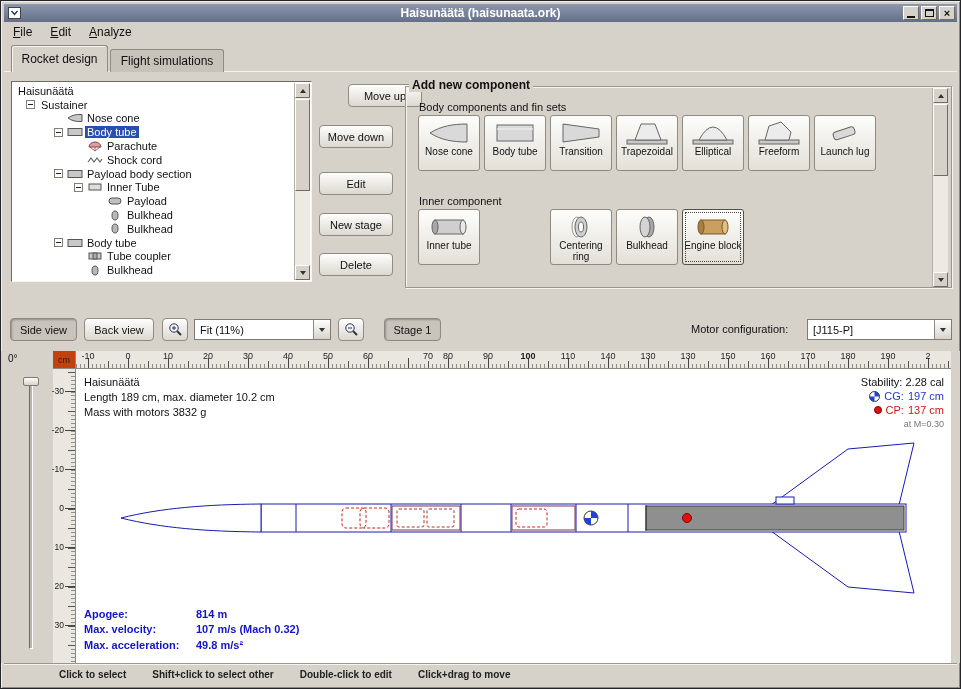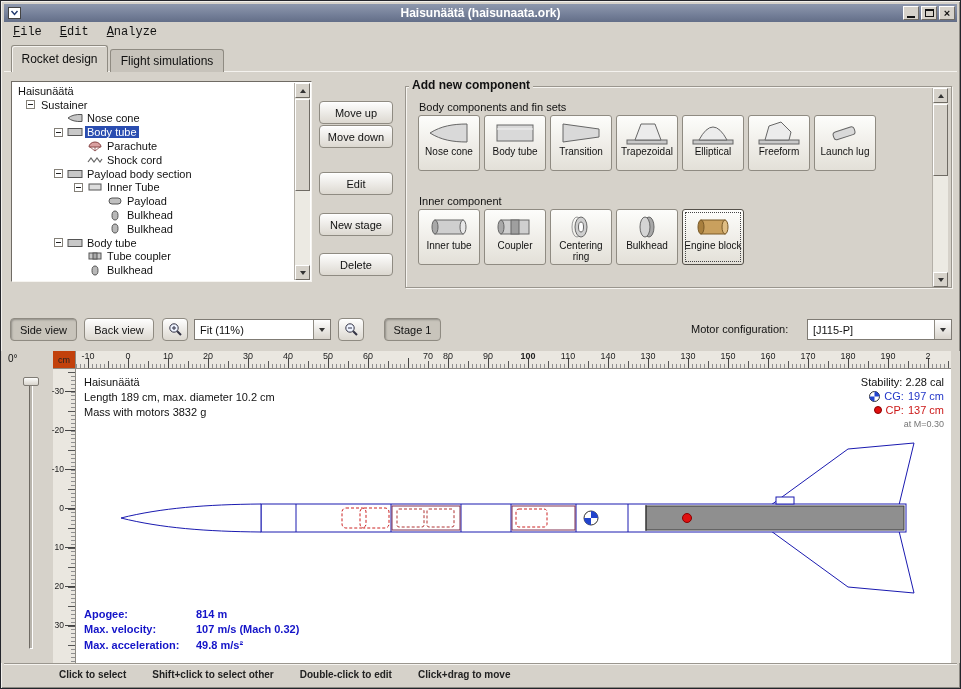--- a/index.html
+++ b/index.html
@@ -13,21 +13,21 @@
               display: flex; align-items: center; }
   .title-icon { width: 14px; height: 12px; margin-left: 3px; display: flex; align-items: center; justify-content: center; }
   .title-text { position: absolute; left: 0; right: 0; text-align: center; color: #fff; font-size: 12px; font-weight: bold; }
   .win-buttons { position: absolute; right: 2px; top: 2px; display: flex; gap: 2px; }
   .winbtn { width: 16px; height: 14px; background: #d6d2ca; border: 1px solid; border-color: #fff #6f6b64 #6f6b64 #fff;
             display: flex; align-items: center; justify-content: center; font-size: 11px; font-weight: bold; color: #111; }
   .glyph-min { width: 8px; height: 2px; background: #111; margin-top: 7px; }
   .glyph-max { width: 9px; height: 8px; border: 1px solid #111; border-top-width: 2px; }
 
   
-  .menubar { position: absolute; left: 3px; top: 21px; right: 2px; height: 20px; display: flex; align-items: center; font-family: Liberation Mono, monospace; }
+  .menubar { position: absolute; left: 3px; top: 21px; right: 2px; height: 20px; display: flex; align-items: center; }
   .menu-item { padding: 2px 9px; font-size: 12px; color: #111; }
 
   
   .tabbar { position: absolute; left: 3px; top: 44px; right: 3px; height: 27px; }
   .tabbar::after { content: ''; position: absolute; left: 0; right: 0; bottom: 0; border-top: 1px solid #f4f2ee; }
   .tab { position: absolute; bottom: 0; display: flex; align-items: center; justify-content: center;
          font-size: 12px; color: #111; border: 1px solid #8f8b82; border-bottom: none; border-radius: 3px 3px 0 0; z-index: 2; }
   .tab.active { left: 7px; width: 97px; height: 27px; background: #d6d2ca;
                 box-shadow: inset 1px 1px 0 #f6f4f0; }
   .tab.inactive { left: 106px; width: 114px; height: 23px; background: #c7c3bb; z-index: 1; }
@@ -291,21 +291,21 @@
       <div class="sb-btn up">
           <div class="arr-up"></div>
         </div>
       <div class="sb-thumb" style="top:16px;height:92px;"></div>
       <div class="sb-btn down">
           <div class="arr-dn"></div>
         </div>
     </div>
   </div>
 
-  <div class="btn ab" style="top:100px;">Move up</div>
+  <div class="btn ab" style="top:83px;margin-left:29px;">Move up</div>
   <div class="btn ab" style="top:124px;">Move down</div>
   <div class="btn ab" style="top:171px;">Edit</div>
   <div class="btn ab" style="top:212px;">New stage</div>
   <div class="btn ab" style="top:252px;">Delete</div>
 
   <div class="addpanel-title">Add new component</div>
   <div class="addpanel-border"></div>
   <span class="section-label" style="left:418px;top:100px;">Body components and fin sets</span>
 
   <div class="comp-btn" style="left:417px;top:114px;">
@@ -359,28 +359,20 @@
 
   <span class="section-label" style="left:418px;top:194px;">Inner component</span>
 
   <div class="comp-btn" style="left:417px;top:208px;">
     <svg width="44" height="26">
         <rect x="8" y="6" width="28" height="14" fill="#cfcfcf" stroke="#666"></rect>
         <ellipse cx="8" cy="13" rx="3" ry="7" fill="#a8a8a8" stroke="#666"></ellipse>
         <ellipse cx="36" cy="13" rx="3" ry="7" fill="#e8e8e8" stroke="#666"></ellipse>
       </svg>
     <span class="clabel">Inner tube</span>
-  </div>
-  <div class="comp-btn" style="left:483px;top:208px;">
-    <svg width="44" height="26">
-        <rect x="8" y="6" width="28" height="14" fill="#cfcfcf" stroke="#666"></rect>
-        <rect x="18" y="6" width="8" height="14" fill="#9f9f9f" stroke="#666"></rect>
-        <ellipse cx="8" cy="13" rx="3" ry="7" fill="#a8a8a8" stroke="#666"></ellipse>
-      </svg>
-    <span class="clabel">Coupler</span>
   </div>
   <div class="comp-btn" style="left:549px;top:208px;">
     <svg width="44" height="26">
         <ellipse cx="18" cy="13" rx="5" ry="10" fill="none" stroke="#999"></ellipse>
         <ellipse cx="22" cy="13" rx="6" ry="10" fill="#cfcfcf" stroke="#666"></ellipse>
         <ellipse cx="22" cy="13" rx="2.5" ry="5" fill="#fff" stroke="#666"></ellipse>
       </svg>
     <span class="clabel">Centering ring</span>
   </div>
   <div class="comp-btn" style="left:615px;top:208px;">

